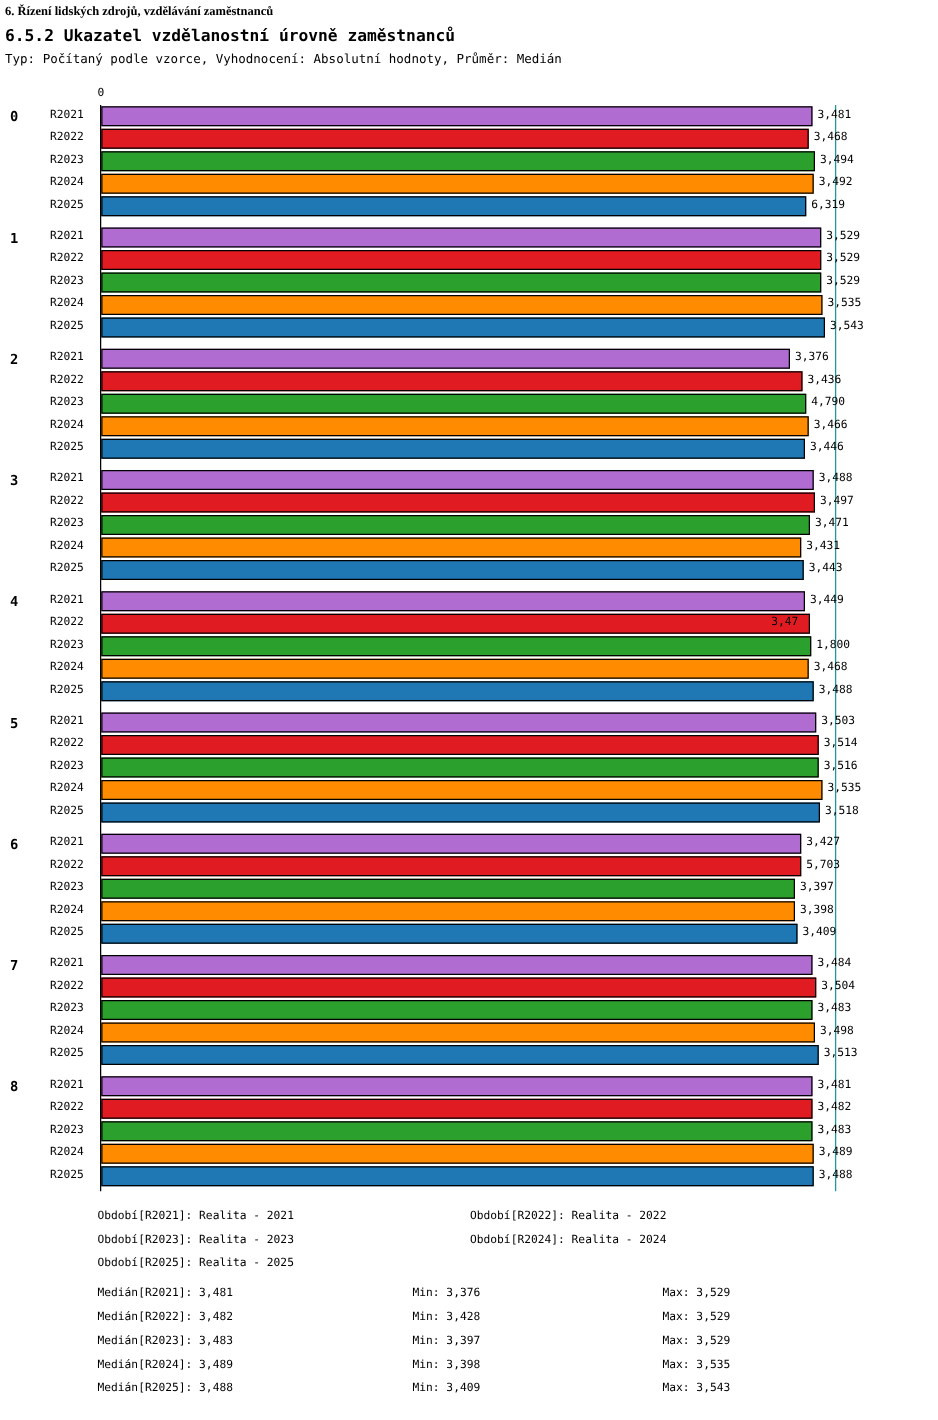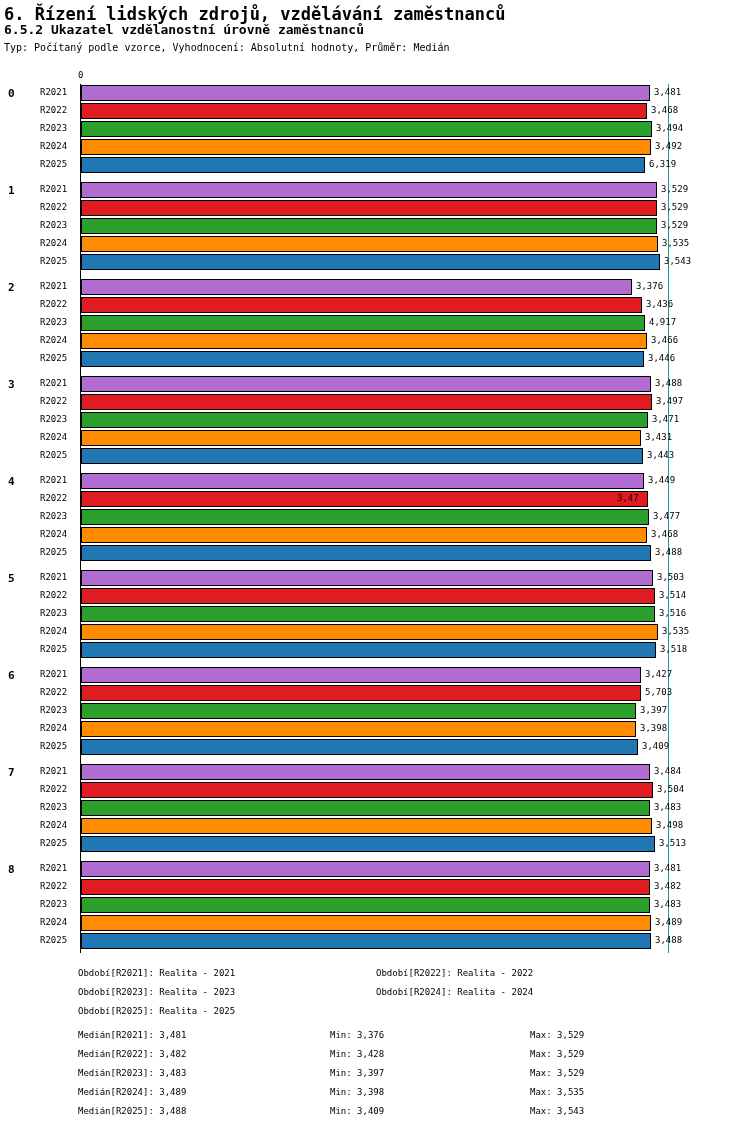--- a/index.html
+++ b/index.html
@@ -6,22 +6,23 @@
   html, body {
     margin: 0; padding: 0;
     width: 750px; height: 1136px;
     background: #ffffff;
     font-family: "DejaVu Sans Mono", monospace;
   }
   .page { position: relative; width: 750px; height: 1136px; }
 
   .title1 {
     position: absolute; left: 4px; top: 4px;
-    font-size: 17px; font-weight: bold; color: #000;
-    white-space: nowrap;
+    font-size: 10px; font-weight: bold; color: #000;
+    white-space: nowrap;
+    font-family: Liberation Serif, serif;
   }
   .title2 {
     position: absolute; left: 4px; top: 22px;
     font-size: 13px; font-weight: bold; color: #000;
     white-space: nowrap;
   }
   .subtitle {
     position: absolute; left: 4px; top: 42px;
     font-size: 10px; color: #000;
     white-space: nowrap;
@@ -161,21 +162,21 @@
           <div class="bar-value" style="left: 636px;">3,376</div>
         </div>
         <div class="row" style="top: 226px; width: 750px;">
           <div class="row-label">R2022</div>
           <div class="bar" style="width: 561px; background: rgb(225, 27, 34);"></div>
           <div class="bar-value" style="left: 646px;">3,436</div>
         </div>
         <div class="row" style="top: 244px; width: 750px;">
           <div class="row-label">R2023</div>
           <div class="bar" style="width: 564px; background: rgb(44, 160, 44);"></div>
-          <div class="bar-value" style="left: 649px;">4,917</div>
+          <div class="bar-value" style="left: 649px;">4,790</div>
         </div>
         <div class="row" style="top: 262px; width: 750px;">
           <div class="row-label">R2024</div>
           <div class="bar" style="width: 566px; background: rgb(255, 140, 0);"></div>
           <div class="bar-value" style="left: 651px;">3,466</div>
         </div>
         <div class="row" style="top: 280px; width: 750px;">
           <div class="row-label">R2025</div>
           <div class="bar" style="width: 563px; background: rgb(31, 119, 180);"></div>
           <div class="bar-value" style="left: 648px;">3,446</div>
@@ -213,21 +214,21 @@
           <div class="bar-value" style="left: 648px;">3,449</div>
         </div>
         <div class="row" style="top: 420px; width: 750px;">
           <div class="row-label">R2022</div>
           <div class="bar" style="width: 567px; background: rgb(225, 27, 34);"></div>
           <div class="bar-value" style="left: 617px;">3,47</div>
         </div>
         <div class="row" style="top: 438px; width: 750px;">
           <div class="row-label">R2023</div>
           <div class="bar" style="width: 568px; background: rgb(44, 160, 44);"></div>
-          <div class="bar-value" style="left: 653px;">3,477</div>
+          <div class="bar-value" style="left: 653px;">1,800</div>
         </div>
         <div class="row" style="top: 456px; width: 750px;">
           <div class="row-label">R2024</div>
           <div class="bar" style="width: 566px; background: rgb(255, 140, 0);"></div>
           <div class="bar-value" style="left: 651px;">3,468</div>
         </div>
         <div class="row" style="top: 474px; width: 750px;">
           <div class="row-label">R2025</div>
           <div class="bar" style="width: 570px; background: rgb(31, 119, 180);"></div>
           <div class="bar-value" style="left: 655px;">3,488</div>

